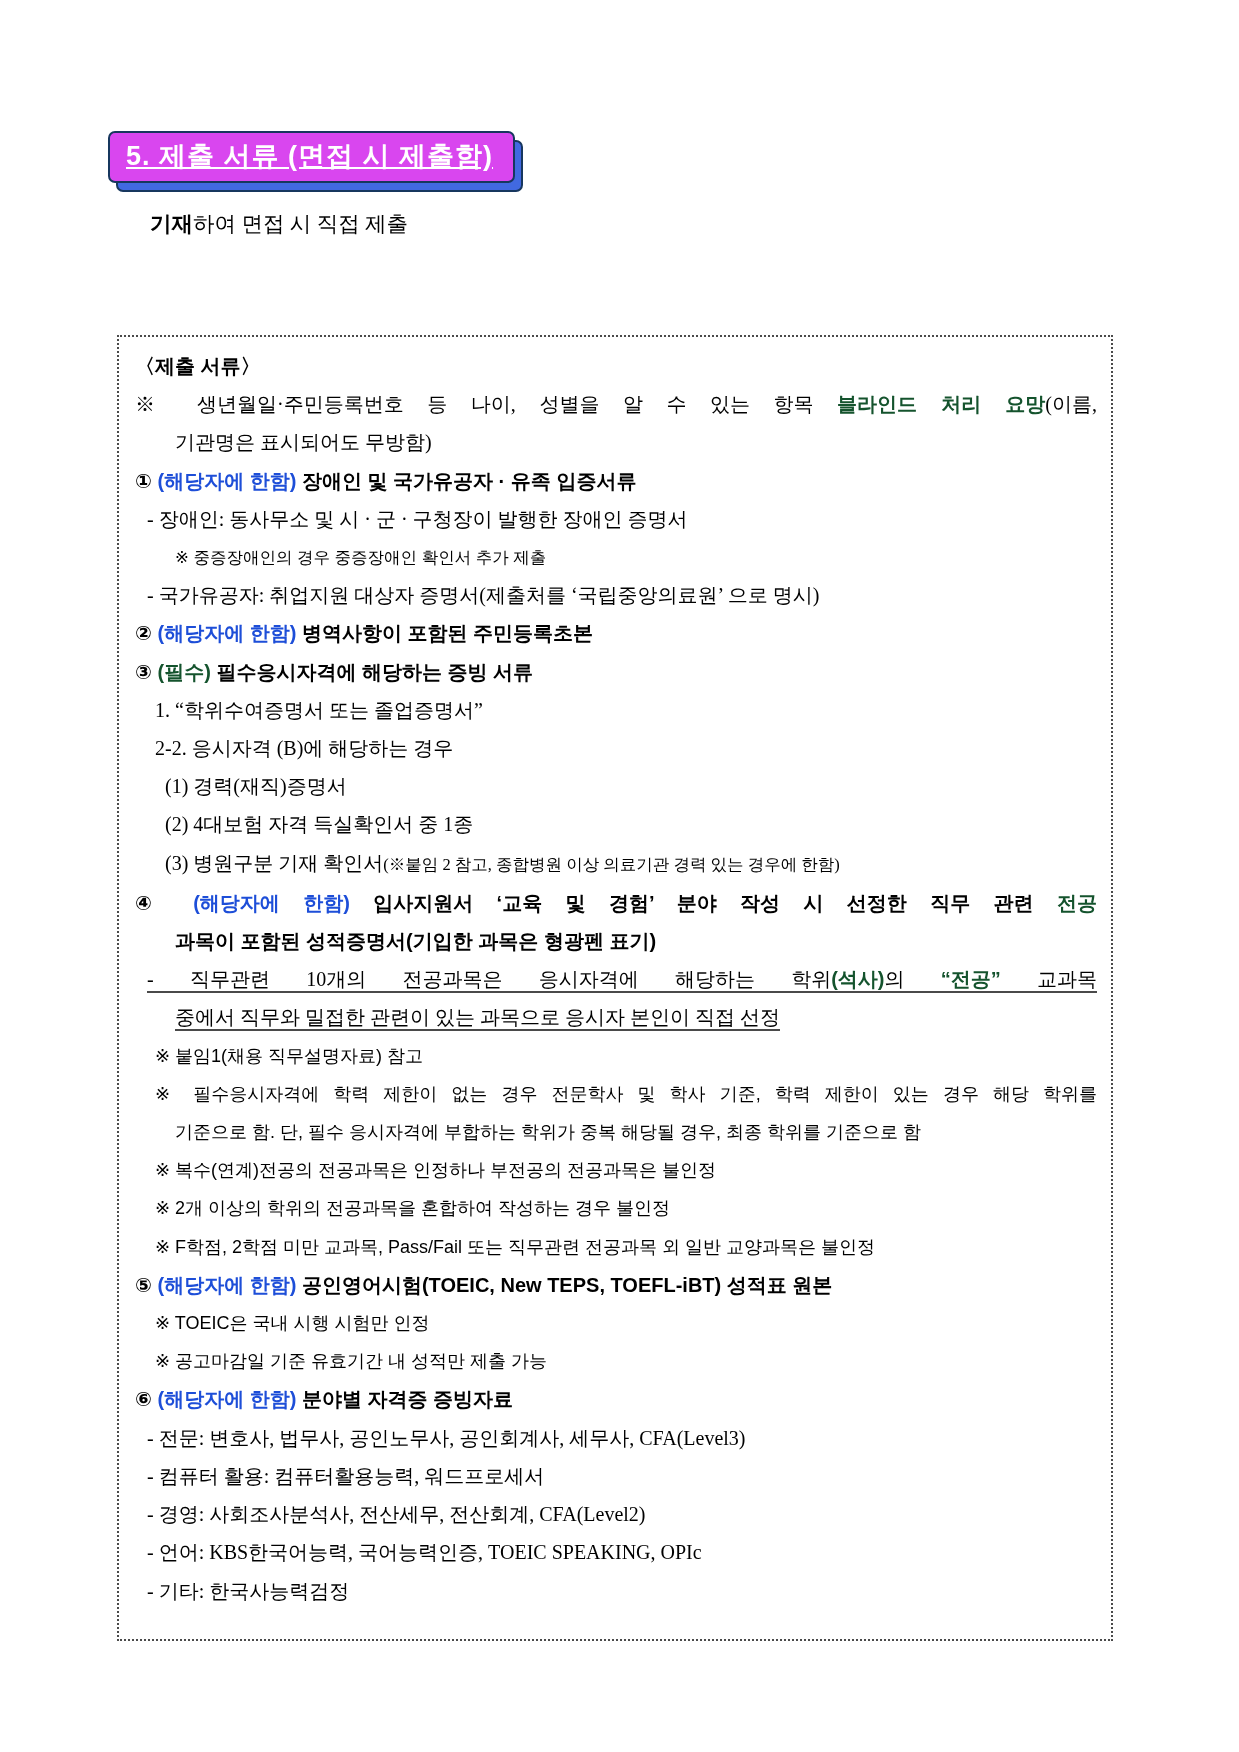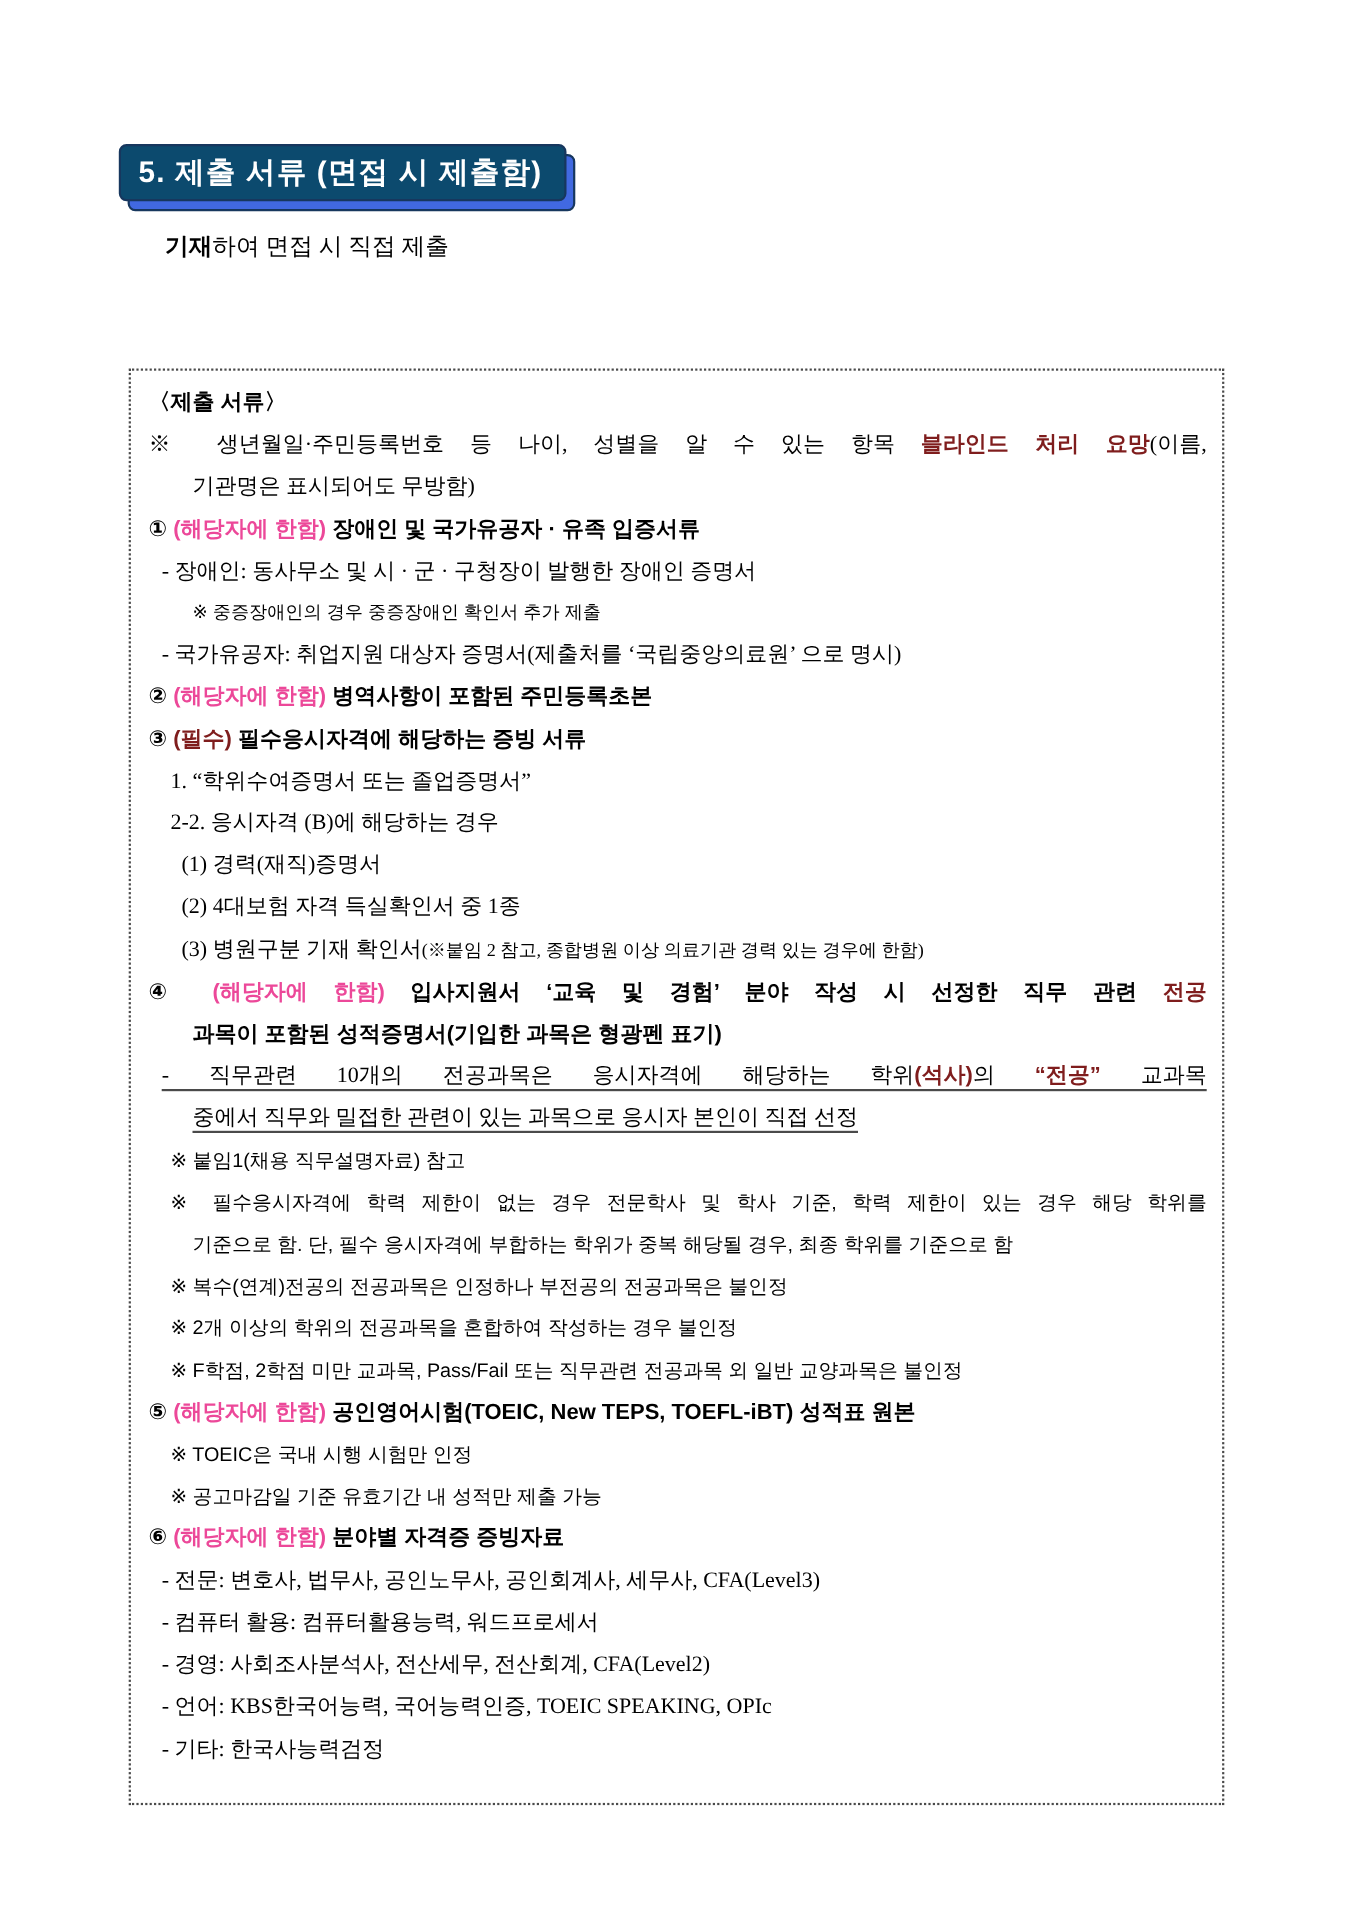--- a/index.html
+++ b/index.html
@@ -3,23 +3,23 @@
 <meta charset="utf-8">
 <style>
   html,body{margin:0;padding:0;background:#fff;}
   .page{position:relative;width:1239px;height:1752px;background:#ffffff;overflow:hidden;
         font-family:"Liberation Serif","DejaVu Serif",serif;color:#000;}
 
   
   .hdr{position:absolute;left:108px;top:131px;}
   .hdr-shadow{position:absolute;left:8px;top:9px;width:100%;height:100%;
         background:#4169e1;border:2px solid #17375e;border-radius:7px;box-sizing:border-box;}
-  .hdr-main{position:relative;background:#0c4a6e;border:2px solid #17375e;border-radius:7px;
+  .hdr-main{position:relative;background:#d946ef;border:2px solid #17375e;border-radius:7px;
         padding:5px 20px 7px 16px;color:#ffffff;font-family:"Liberation Sans","DejaVu Sans",sans-serif;
-        font-weight:bold;font-size:27px;letter-spacing:1px;white-space:nowrap;}
+        font-weight:bold;font-size:27px;letter-spacing:1px;white-space:nowrap;text-decoration:underline;}
 
   
   .intro{position:absolute;left:108px;top:200px;width:1014px;font-size:21.5px;line-height:49px;}
   .intro .line.first{text-align:justify;text-align-last:justify;}
   .intro .line.cont{padding-left:42px;}
 
   
   .docbox{position:absolute;left:117px;top:335px;width:996px;height:1306px;box-sizing:border-box;
         border:2px dotted #4a4a4a;padding:10px 14px 0 12px;overflow:hidden;}
   .docbox .line{line-height:38.2px;font-size:20px;white-space:nowrap;}
@@ -27,22 +27,22 @@
   .docbox .line.note{font-size:18px;font-family:"Liberation Sans","DejaVu Sans",sans-serif;}
   .docbox .line.tiny{font-size:16.5px;font-family:"Liberation Sans","DejaVu Sans",sans-serif;}
   .i0{padding-left:4px;}
   .i1{padding-left:16px;}
   .i2{padding-left:24px;}
   .i3{padding-left:34px;}
   .i4{padding-left:44px;}
 
   
   .b{font-weight:bold;font-family:"Liberation Sans","DejaVu Sans",sans-serif;}
-  .bb{font-weight:bold;color:#ec4899;font-family:"Liberation Sans","DejaVu Sans",sans-serif;}
-  .rb{font-weight:bold;color:#7f1d1d;font-family:"Liberation Sans","DejaVu Sans",sans-serif;}
+  .bb{font-weight:bold;color:#1d4ed8;font-family:"Liberation Sans","DejaVu Sans",sans-serif;}
+  .rb{font-weight:bold;color:#14532d;font-family:"Liberation Sans","DejaVu Sans",sans-serif;}
   .sm{font-size:16.5px;margin-top:44px;}
   .ul{border-bottom:2.5px solid #4a4a4a;padding-bottom:1px;}
 </style>
 </head>
 <body>
 
 <div class="page">
 
   <div class="hdr">
     <div class="hdr-shadow"></div>

